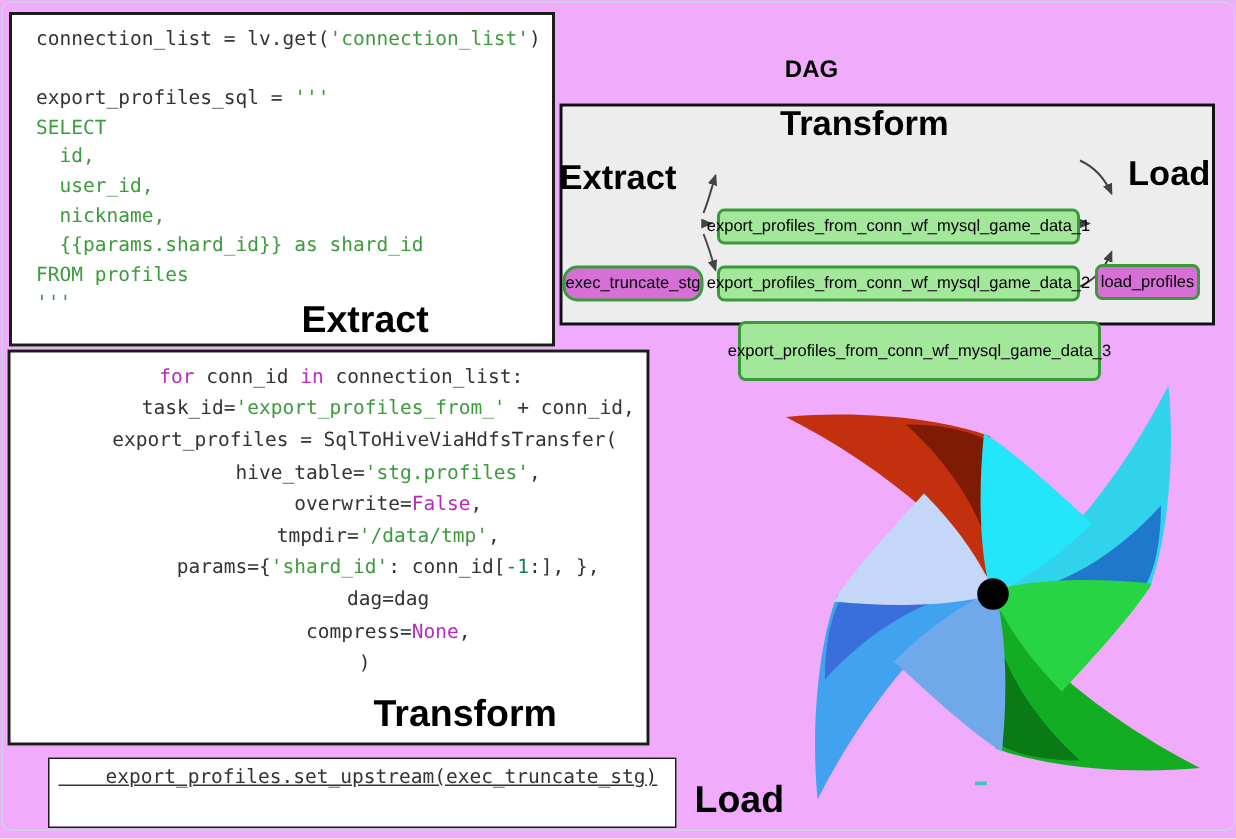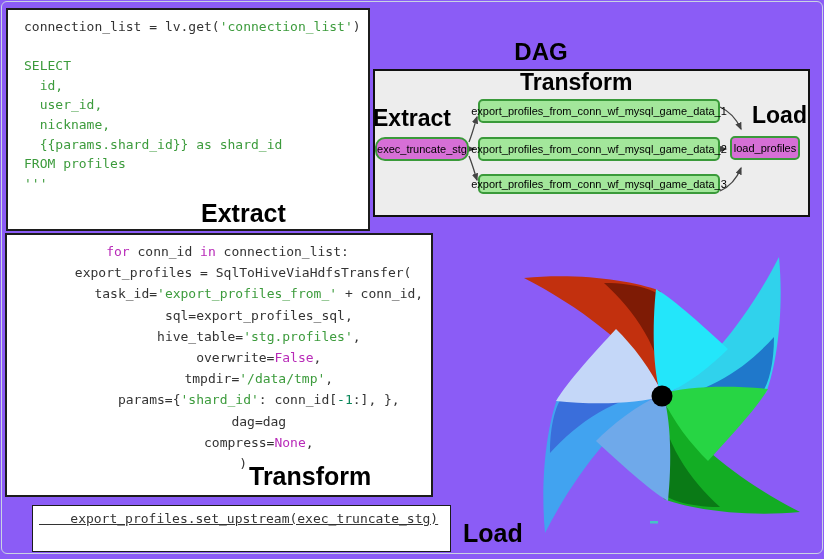--- a/index.html
+++ b/index.html
@@ -1,16 +1,16 @@
 <!DOCTYPE html>
 <html style="--tok-d: #333333; --tok-s: #3c9b3c; --tok-k: #b82ab8; --tok-n: #098658; --green-fill: #a3e79b; --pink-fill: #d66fd6; --node-border: #3a9a3a; --dag-bg: #ededed; --dag-border: #111111;"><head>
 <meta charset="utf-8">
 <style>
   html,body{margin:0;padding:0;background:#fff;}
-  .stage{position:relative;width:824px;height:559px;background:#8b5cf6;overflow:hidden;
+  .stage{position:relative;width:824px;height:559px;background:#f0abfc;overflow:hidden;
          font-family:"Liberation Sans",sans-serif;}
   .frame{position:absolute;left:1px;top:1px;width:820px;height:551px;
          border:1px solid #c9d3e2;border-radius:6px;}
   
   .code-box{position:absolute;background:#fff;border:2px solid #1c1c1c;box-sizing:border-box;
             font-family:"DejaVu Sans Mono","Liberation Mono",monospace;font-size:13px;
             color:var(--tok-d,#333);overflow:hidden;}
   .code-line{white-space:pre;}
   #code-extract{left:6px;top:8px;width:364px;height:223px;padding:7px 0 0 16px;line-height:19.6px;}
   #code-transform{left:5px;top:233px;width:428px;height:264px;padding:6px 0 0 17px;line-height:21.2px;text-align:center;}
@@ -19,54 +19,54 @@
   .tok-s{color:var(--tok-s,#3c9b3c);}
   .tok-k{color:var(--tok-k,#b82ab8);}
   .tok-n{color:var(--tok-n,#098658);}
   
   .biglabel{position:absolute;font-weight:bold;color:#000;font-size:25px;line-height:1;}
   .daglabel{position:absolute;font-weight:bold;color:#000;font-size:23px;line-height:1;z-index:3;}
   
   #dag-box{position:absolute;left:373px;top:69px;width:437px;height:148px;box-sizing:border-box;
            background:var(--dag-bg,#ededed);border:2px solid var(--dag-border,#111);}
   #dag-title{position:absolute;left:503px;top:38px;width:76px;text-align:center;
-             font-weight:bold;font-size:24px;color:#000;}
+             font-weight:bold;font-size:16px;color:#000;}
   .dag-node{position:absolute;box-sizing:border-box;border:2px solid var(--node-border,#3a9a3a);
             border-radius:5px;font-size:11px;color:#000;display:flex;align-items:center;
-            justify-content:center;white-space:nowrap;z-index:2;}
+            justify-content:center;white-space:nowrap;z-index:2;margin-top:40px;}
   .dag-node.green{background:var(--green-fill,#a3e79b);}
   .dag-node.pink{background:var(--pink-fill,#d66fd6);}
   #dag-edges{position:absolute;left:0;top:0;z-index:1;}
   
   #pinwheel{position:absolute;left:480px;top:240px;}
 </style>
 </head>
 <body>
 
 <div class="stage">
   <div class="frame"></div>
 
   <div class="code-box" id="code-extract">
       <div class="code-line"><span class="tok-d">connection_list = lv.get(</span><span class="tok-s">'connection_list'</span><span class="tok-d">)</span></div>
       <div class="code-line">&nbsp;</div>
+      <div class="code-line"><span class="tok-d">export_profiles_sql = </span><span class="tok-s">'''</span></div>
       <div class="code-line"><span class="tok-s">SELECT</span></div>
       <div class="code-line"><span class="tok-s">  id,</span></div>
       <div class="code-line"><span class="tok-s">  user_id,</span></div>
       <div class="code-line"><span class="tok-s">  nickname,</span></div>
       <div class="code-line"><span class="tok-s">  {{params.shard_id}} as shard_id</span></div>
       <div class="code-line"><span class="tok-s">FROM profiles</span></div>
       <div class="code-line"><span class="tok-s">'''</span></div>
     </div>
   <div class="biglabel" style="left:201px;top:201px;">Extract</div>
 
   <div class="code-box" id="code-transform">
       <div class="code-line"><span class="tok-k">for</span><span class="tok-d"> conn_id </span><span class="tok-k">in</span><span class="tok-d"> connection_list:</span></div>
+      <div class="code-line"><span class="tok-d">        task_id=</span><span class="tok-s">'export_profiles_from_'</span><span class="tok-d"> + conn_id,</span></div>
       <div class="code-line"><span class="tok-d">    export_profiles = SqlToHiveViaHdfsTransfer(</span></div>
-      <div class="code-line"><span class="tok-d">        task_id=</span><span class="tok-s">'export_profiles_from_'</span><span class="tok-d"> + conn_id,</span></div>
-      <div class="code-line"><span class="tok-d">        sql=export_profiles_sql,</span></div>
       <div class="code-line"><span class="tok-d">        hive_table=</span><span class="tok-s">'stg.profiles'</span><span class="tok-d">,</span></div>
       <div class="code-line"><span class="tok-d">        overwrite=</span><span class="tok-k">False</span><span class="tok-d">,</span></div>
       <div class="code-line"><span class="tok-d">        tmpdir=</span><span class="tok-s">'/data/tmp'</span><span class="tok-d">,</span></div>
       <div class="code-line"><span class="tok-d">        params={</span><span class="tok-s">'shard_id'</span><span class="tok-d">: conn_id[</span><span class="tok-n">-1</span><span class="tok-d">:], },</span></div>
       <div class="code-line"><span class="tok-d">        dag=dag</span></div>
       <div class="code-line"><span class="tok-d">        compress=</span><span class="tok-k">None</span><span class="tok-d">,</span></div>
       <div class="code-line"><span class="tok-d">    )</span></div>
     </div>
   <div class="biglabel" style="left:249px;top:464px;">Transform</div>
 
@@ -88,21 +88,21 @@
         <path d="M 95,78 L 99,78" marker-end="url(#ah)"></path>
         <path d="M 94,85 C 98,95 100,103 102,109" marker-end="url(#ah)"></path>
         <path d="M 345,36 C 356,41 362,49 366,58" marker-end="url(#ah)"></path>
         <path d="M 345,78 L 351,78" marker-end="url(#ah)"></path>
         <path d="M 345,120 C 356,115 362,107 366,97" marker-end="url(#ah)"></path>
       </g>
     </svg>
   <div class="dag-node pink" style="left: 0px; top: 66px; width: 94px; height: 24px; border-radius: 10px;">exec_truncate_stg</div>
       <div class="dag-node green" style="left: 103px; top: 28px; width: 242px; height: 24px;">export_profiles_from_conn_wf_mysql_game_data_1</div>
       <div class="dag-node green" style="left: 103px; top: 66px; width: 242px; height: 24px;">export_profiles_from_conn_wf_mysql_game_data_2</div>
-      <div class="dag-node green" style="left: 103px; top: 103px; width: 242px; height: 20px;">export_profiles_from_conn_wf_mysql_game_data_3</div>
+      <div class="dag-node green" style="left: 117px; top: 103px; width: 242px; height: 40px;">export_profiles_from_conn_wf_mysql_game_data_3</div>
       <div class="dag-node pink" style="left: 355px; top: 65px; width: 70px; height: 24px;">load_profiles</div>
     </div>
   <div class="daglabel" style="left:373px;top:107px;">Extract</div>
   <div class="daglabel" style="left:520px;top:71px;">Transform</div>
   <div class="daglabel" style="left:752px;top:104px;">Load</div>
 
   <svg id="pinwheel" width="344" height="310" viewBox="480 240 344 310">
     <g id="pinwheel-blades">
         <path d="M -138,-117 C -85,-122 -30,-115 -2,-104 C 22,-58 18,-22 2,-2 C -28,-48 -85,-90 -138,-117 Z" fill="#c2300e" transform="translate(662,395) rotate(0)"></path>
         <path d="M -138,-117 C -85,-122 -30,-115 -2,-104 C 22,-58 18,-22 2,-2 C -28,-48 -85,-90 -138,-117 Z" fill="#30d2ec" transform="translate(662,395) rotate(90)"></path>

